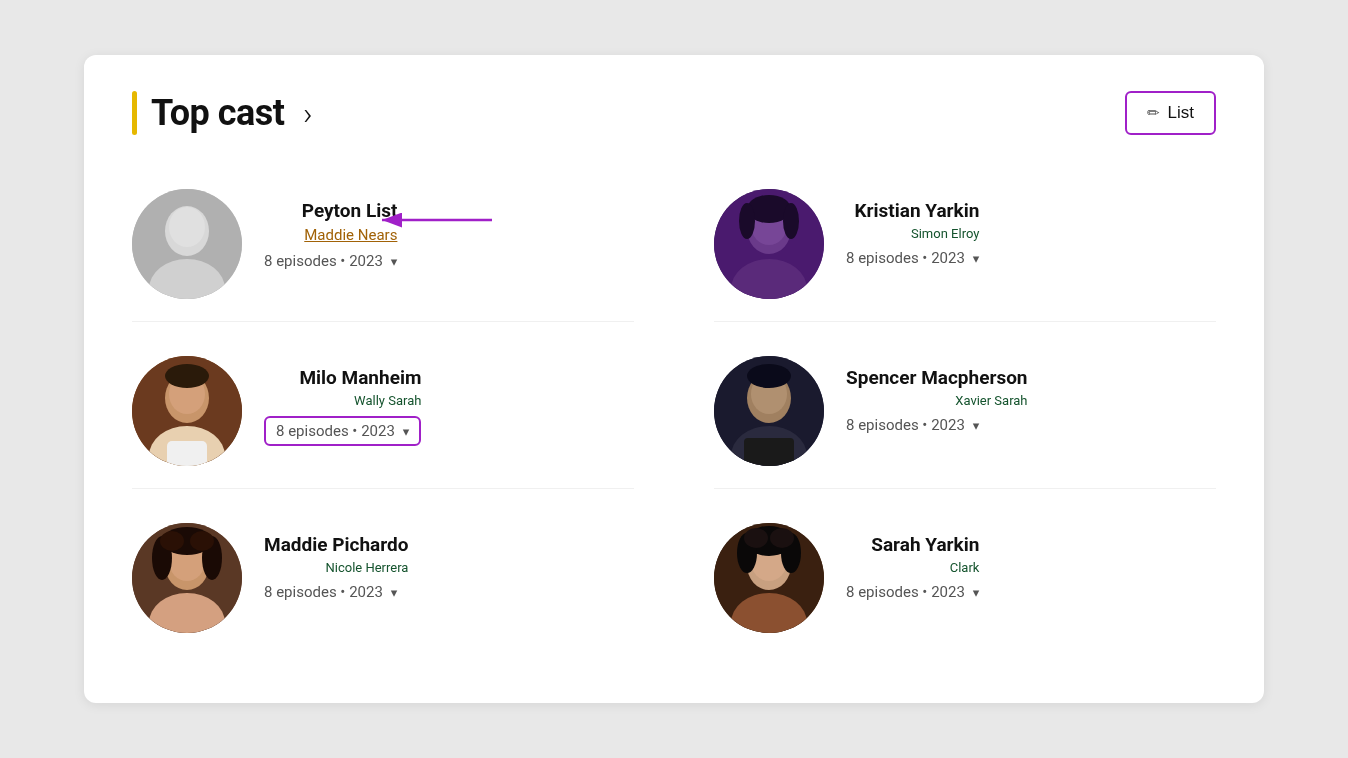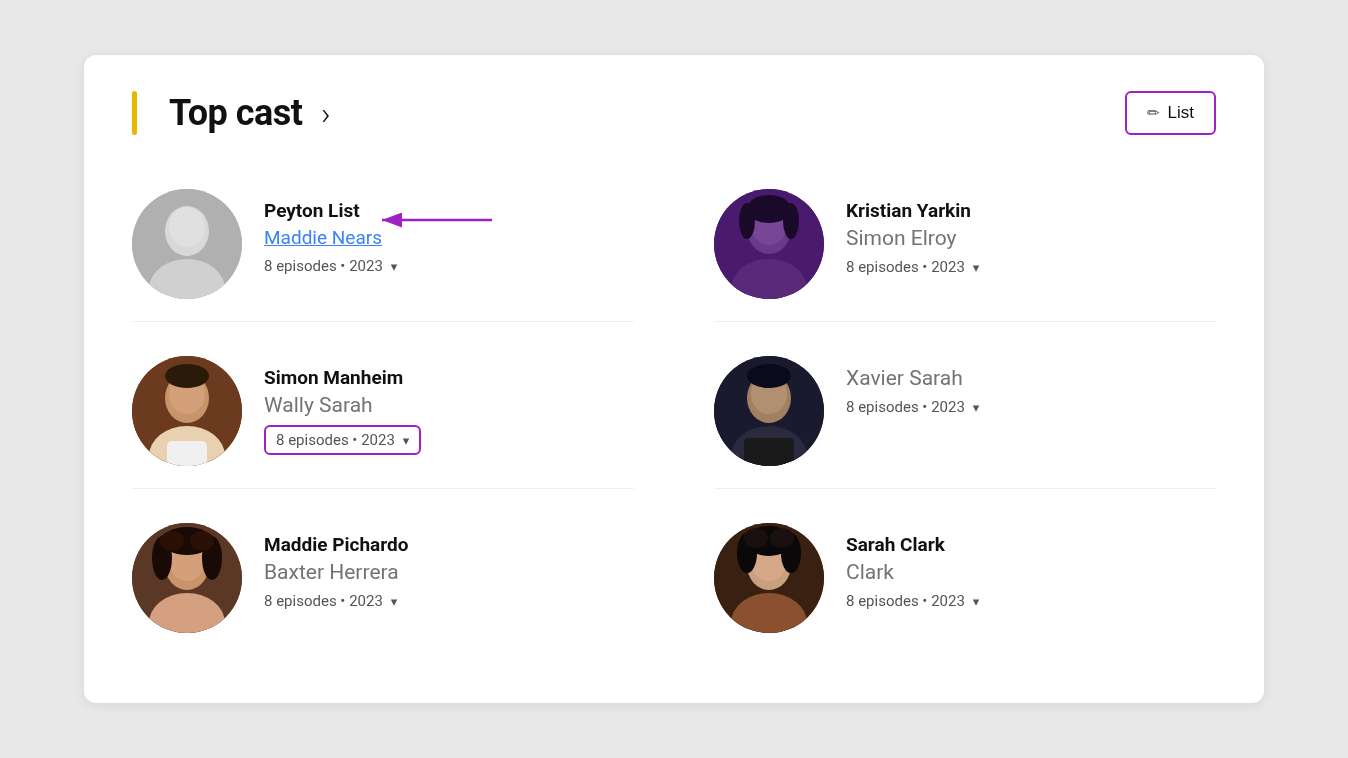--- a/index.html
+++ b/index.html
@@ -22,21 +22,21 @@
     }
     .header {
       display: flex;
       align-items: center;
       justify-content: space-between;
       margin-bottom: 32px;
     }
     .title-row {
       display: flex;
       align-items: center;
-      gap: 18px;
+      gap: 0;
     }
     .title-bar {
       width: 5px;
       height: 44px;
       background: #e6b800;
       border-radius: 3px;
       margin-right: 14px;
     }
     .title-text {
       font-size: 36px;
@@ -65,20 +65,21 @@
       cursor: pointer;
     }
     .edit-icon {
       font-size: 15px;
       color: #555;
     }
     .cast-grid {
       display: grid;
       grid-template-columns: 1fr 1fr;
       gap: 12px 80px;
+      text-align: right;
     }
     .cast-item {
       display: flex;
       align-items: flex-start;
       gap: 22px;
       padding: 22px 0;
       border-bottom: 1px solid #f0f0f0;
       position: relative;
     }
     .cast-item:last-child, .cast-item:nth-last-child(2) {
@@ -105,27 +106,27 @@
       justify-content: center;
       padding-top: 10px;
     }
     .actor-name {
       font-size: 19px;
       font-weight: 700;
       color: #111;
       margin-bottom: 4px;
     }
     .char-name {
-      font-size: 21px;
-      color: #737373;
+      font-size: 13px;
+      color: #14532d;
       margin-bottom: 8px;
     }
     .char-name-link {
-      font-size: 19px;
-      color: #3b82f6;
+      font-size: 15px;
+      color: #a16207;
       margin-bottom: 8px;
       text-decoration: underline;
       cursor: pointer;
     }
     .episodes-row {
       display: flex;
       align-items: center;
       gap: 4px;
       font-size: 15px;
       color: #555;
@@ -230,21 +231,21 @@
           <ellipse cx="55" cy="42" rx="22" ry="25" fill="#c8956a"></ellipse>
           <ellipse cx="55" cy="100" rx="38" ry="30" fill="#e8d0b0"></ellipse>
           <ellipse cx="55" cy="38" rx="18" ry="20" fill="#d4a07a"></ellipse>
 
           <ellipse cx="55" cy="20" rx="22" ry="12" fill="#2a1a0a"></ellipse>
 
           <rect x="35" y="85" width="40" height="25" rx="5" fill="#f0f0f0"></rect>
         </svg>
       </div>
       <div class="cast-info">
-        <span class="actor-name">Simon Manheim</span>
+        <span class="actor-name">Milo Manheim</span>
         <span class="char-name">Wally Sarah</span>
         <div class="episodes-row highlighted">
           <span>8 episodes • 2023</span>
           <span class="chevron-down">▾</span>
         </div>
       </div>
     </div>
 
     <div class="cast-item">
       <div class="avatar avatar-spencer">
@@ -253,20 +254,21 @@
           <ellipse cx="55" cy="42" rx="22" ry="25" fill="#a08060"></ellipse>
           <ellipse cx="55" cy="100" rx="38" ry="30" fill="#2a2a3e"></ellipse>
           <ellipse cx="55" cy="38" rx="18" ry="20" fill="#b09070"></ellipse>
 
           <ellipse cx="55" cy="20" rx="22" ry="12" fill="#0a0a1a"></ellipse>
 
           <rect x="30" y="82" width="50" height="28" rx="4" fill="#1a1a1a"></rect>
         </svg>
       </div>
       <div class="cast-info">
+        <span class="actor-name">Spencer Macpherson</span>
         <span class="char-name">Xavier Sarah</span>
         <div class="episodes-row">
           <span>8 episodes • 2023</span>
           <span class="chevron-down">▾</span>
         </div>
       </div>
     </div>
 
     <div class="cast-item">
       <div class="avatar avatar-kiara">
@@ -278,21 +280,21 @@
 
           <ellipse cx="55" cy="18" rx="25" ry="14" fill="#1a0a05"></ellipse>
           <ellipse cx="30" cy="35" rx="10" ry="22" fill="#1a0a05"></ellipse>
           <ellipse cx="80" cy="35" rx="10" ry="22" fill="#1a0a05"></ellipse>
           <ellipse cx="40" cy="18" rx="12" ry="10" fill="#2a1005"></ellipse>
           <ellipse cx="70" cy="18" rx="12" ry="10" fill="#2a1005"></ellipse>
         </svg>
       </div>
       <div class="cast-info">
         <span class="actor-name">Maddie Pichardo</span>
-        <span class="char-name">Baxter Herrera</span>
+        <span class="char-name">Nicole Herrera</span>
         <div class="episodes-row">
           <span>8 episodes • 2023</span>
           <span class="chevron-down">▾</span>
         </div>
       </div>
     </div>
 
     <div class="cast-item">
       <div class="avatar avatar-sarah">
         <svg viewBox="0 0 110 110" xmlns="http://www.w3.org/2000/svg">
@@ -302,21 +304,21 @@
           <ellipse cx="55" cy="38" rx="18" ry="20" fill="#d4a888"></ellipse>
 
           <ellipse cx="55" cy="18" rx="24" ry="15" fill="#0a0808"></ellipse>
           <ellipse cx="33" cy="30" rx="10" ry="20" fill="#0a0808"></ellipse>
           <ellipse cx="77" cy="30" rx="10" ry="20" fill="#0a0808"></ellipse>
           <ellipse cx="42" cy="15" rx="12" ry="10" fill="#1a1010"></ellipse>
           <ellipse cx="68" cy="15" rx="12" ry="10" fill="#1a1010"></ellipse>
         </svg>
       </div>
       <div class="cast-info">
-        <span class="actor-name">Sarah Clark</span>
+        <span class="actor-name">Sarah Yarkin</span>
         <span class="char-name">Clark</span>
         <div class="episodes-row">
           <span>8 episodes • 2023</span>
           <span class="chevron-down">▾</span>
         </div>
       </div>
     </div>
 
   </div>
 </div>

